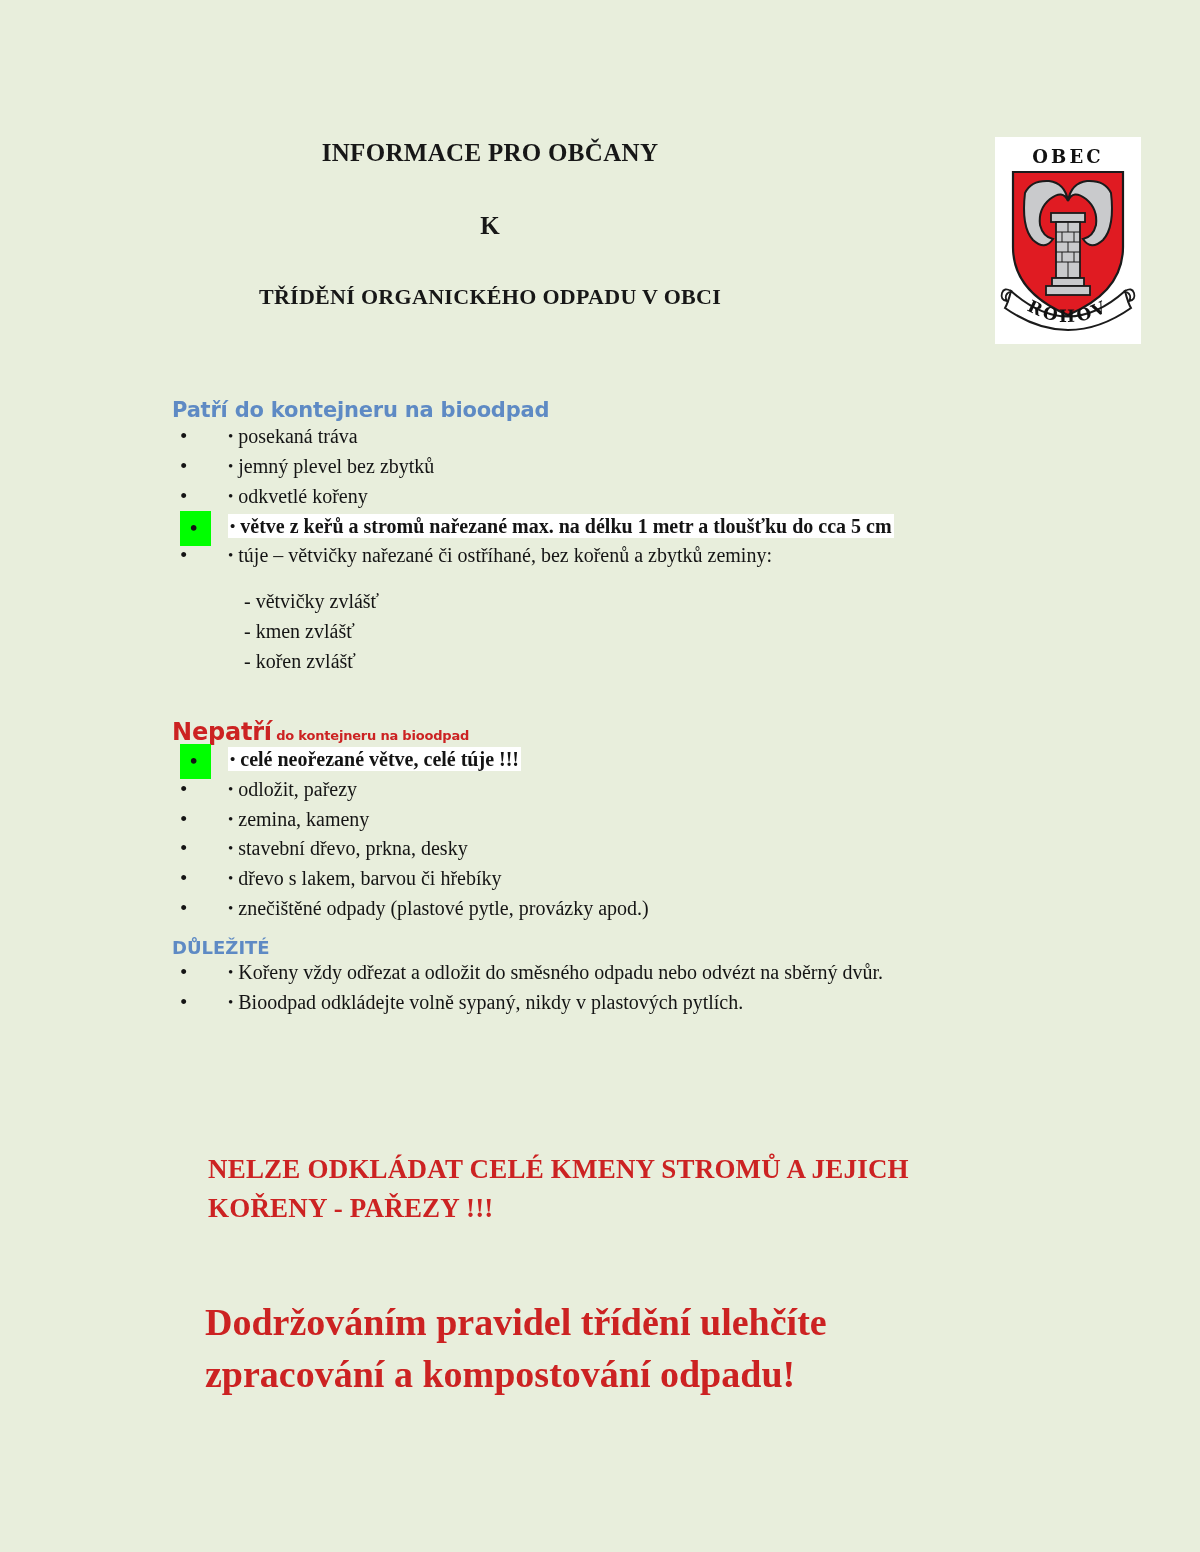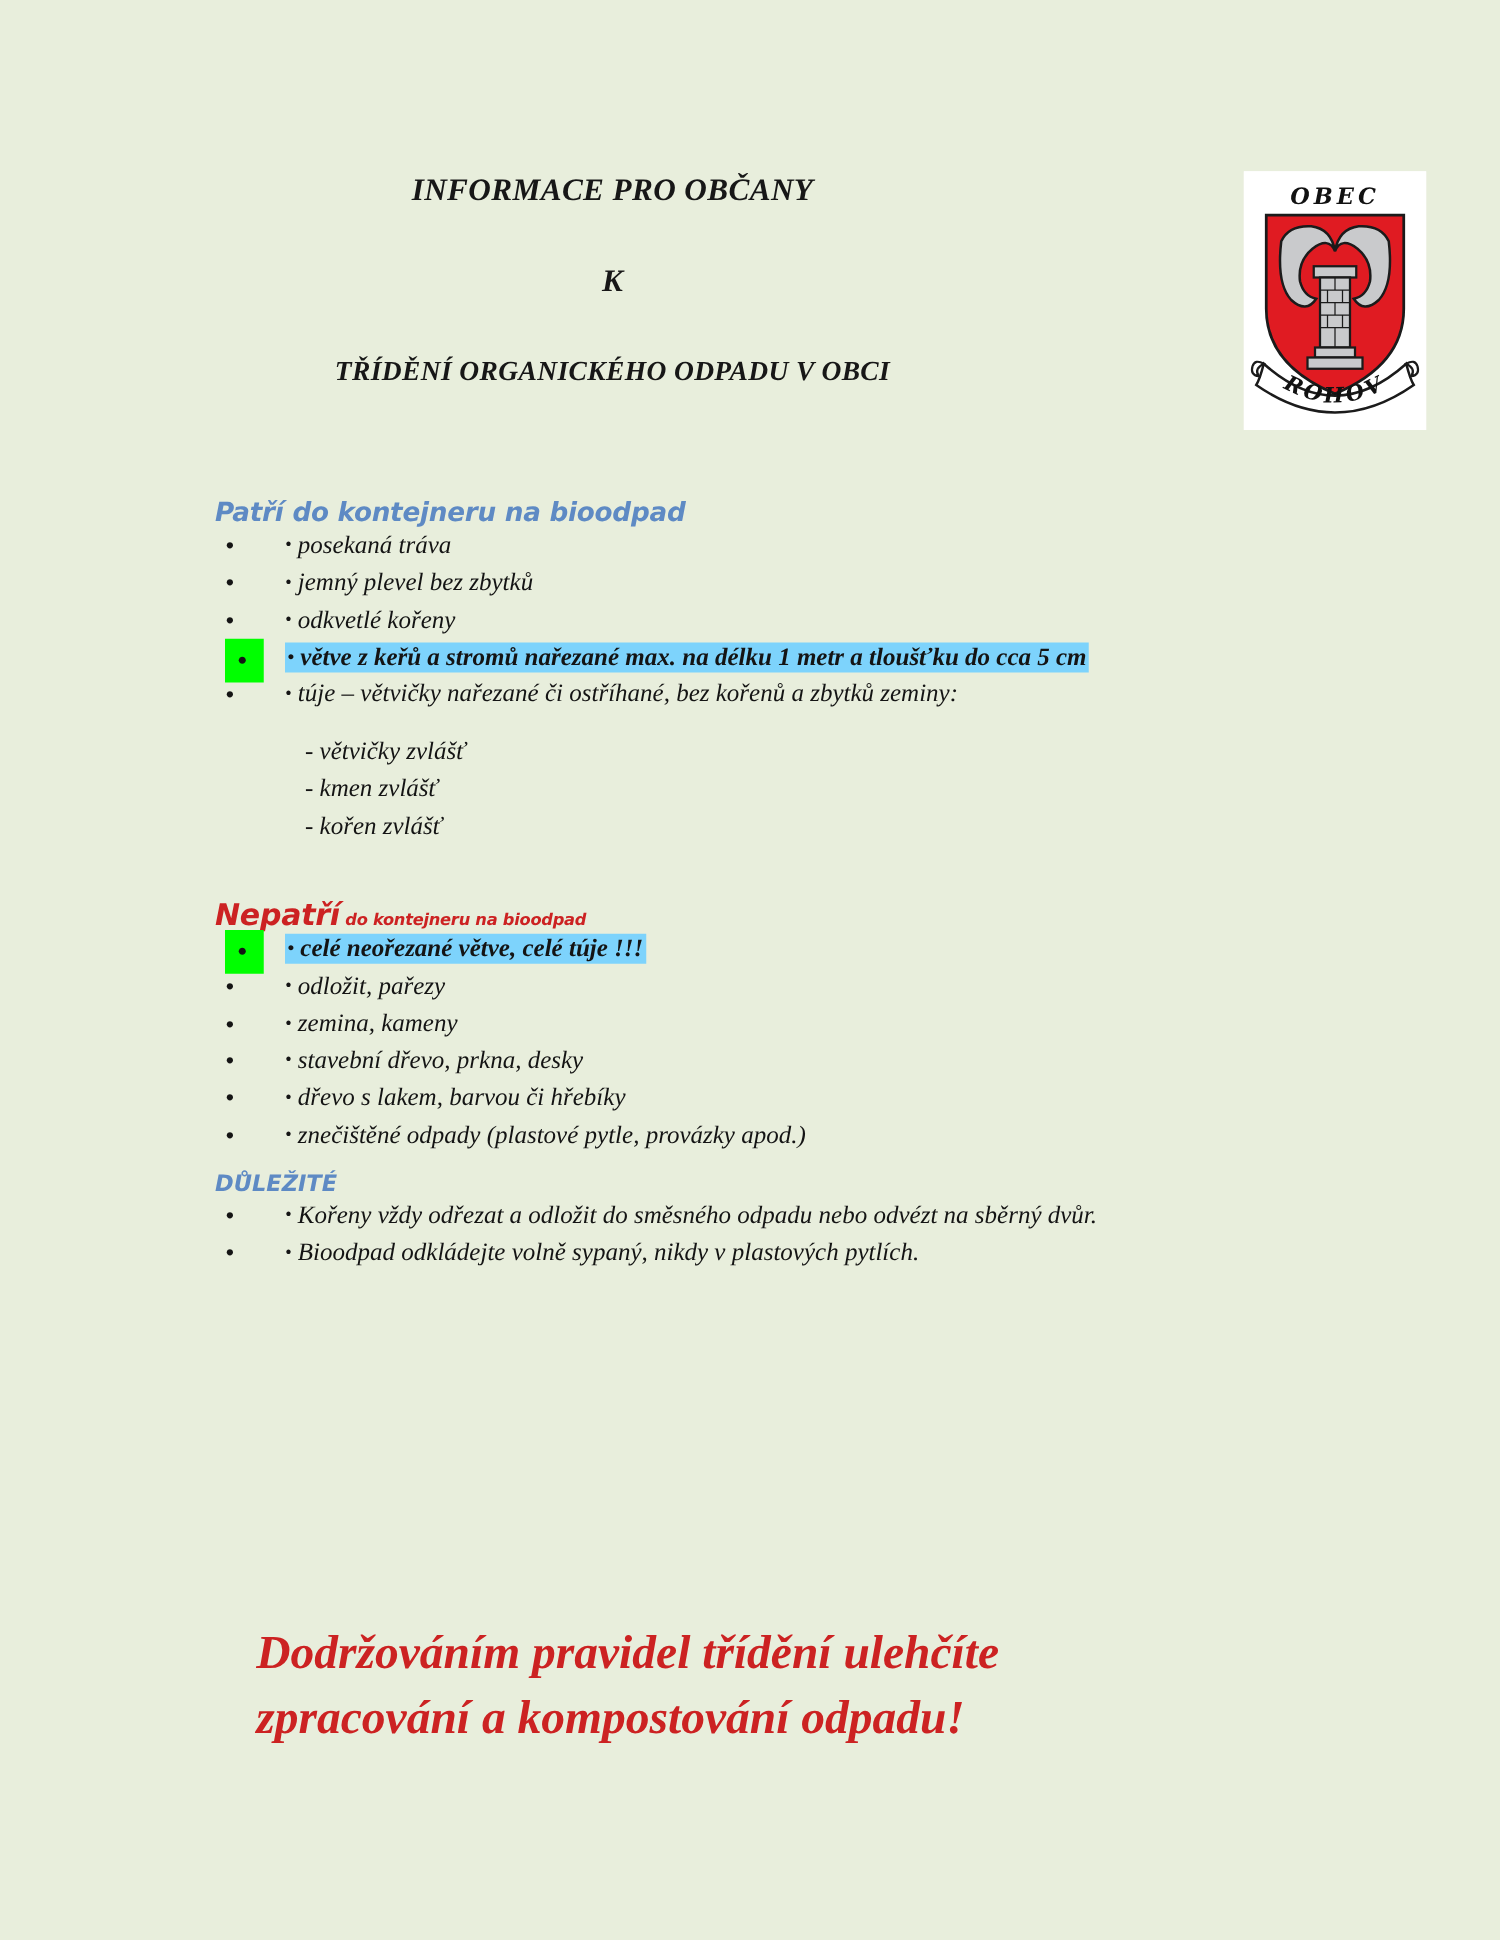--- a/index.html
+++ b/index.html
@@ -13,21 +13,20 @@
     font-family: "Liberation Serif", serif;
     color: #1a1a1a;
     position: relative;
     overflow: hidden;
   }
 
   .page {
     position: relative;
     width: 1181px;
     height: 1552px;
-    font-style: italic;
   }
 
   
   .header-block {
     position: absolute;
     left: 0;
     top: 140px;
     width: 980px;
     text-align: center;
   }
@@ -121,21 +120,21 @@
     line-height: 1.36;
   }
   li.hl::before {
     background: #00ff00;
     padding: 2px 14px 2px 10px;
     left: 0px;
     top: 0px;
     font-size: 22px;
   }
   li.hl .hl-text {
-    background: #7dd3fc;
+    background: #ffffff;
     box-decoration-break: clone;
     -webkit-box-decoration-break: clone;
     padding: 1px 2px;
   }
   li.hl .inner-dot {
     font-size: 17px;
   }
 
   .subitems {
     margin: 16px;
@@ -267,19 +266,23 @@
     <div class="gap-sm"></div>
 
     <h2 class="sec-head dulezite">DŮLEŽITÉ</h2>
 
     <ul class="blist">
       <li><span class="inner-dot">•</span><span>Kořeny vždy odřezat a odložit do směsného odpadu nebo odvézt na sběrný dvůr.</span></li>
       <li><span class="inner-dot">•</span><span>Bioodpad odkládejte volně sypaný, nikdy v plastových pytlích.</span></li>
     </ul>
   </div>
 
+  <div class="warn-block">
+    <div>NELZE  ODKLÁDAT  CELÉ  KMENY STROMŮ  A JEJICH</div>
+    <div>KOŘENY - PAŘEZY !!!</div>
+  </div>
 
   <div class="final-block">
     <div>Dodržováním pravidel třídění ulehčíte</div>
     <div>zpracování a kompostování odpadu!</div>
   </div>
 
 </div>
 
 </body></html>

